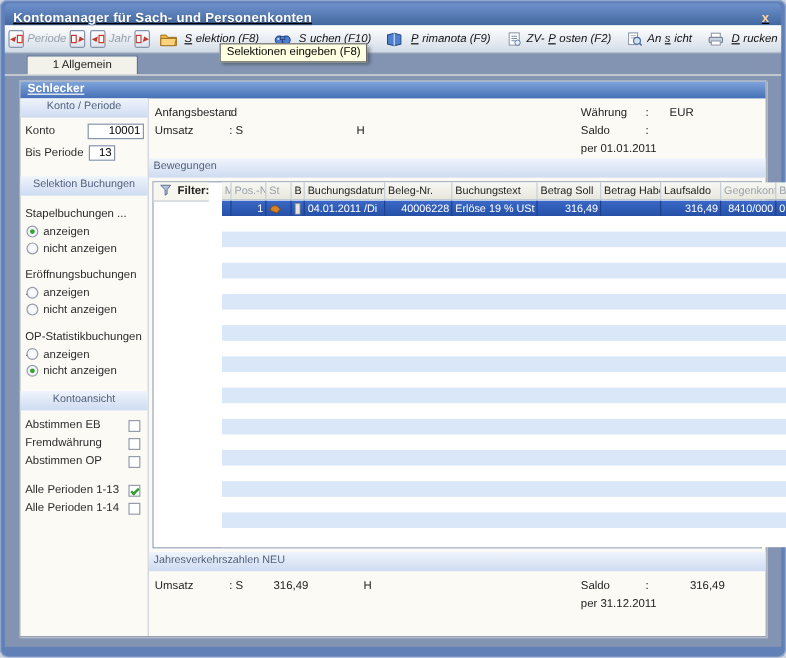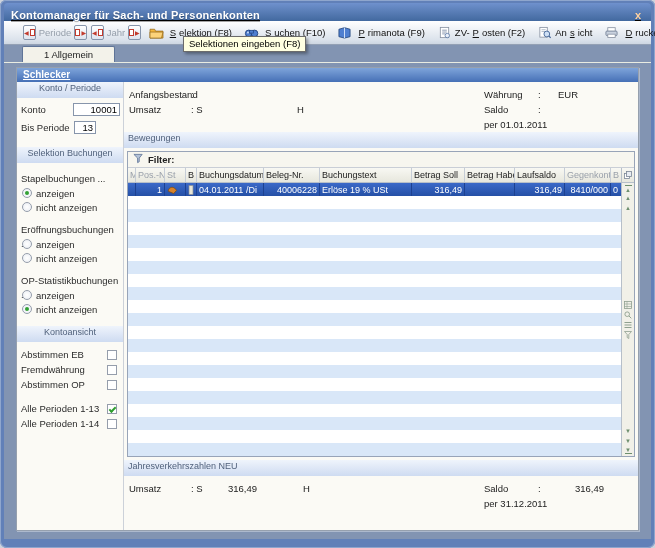--- a/index.html
+++ b/index.html
@@ -12,21 +12,21 @@
   }
   
   .titlebar{height:18px;display:flex;align-items:flex-end;padding:0 7px;
     background:linear-gradient(#6f91cd,#42699f);border-radius:4px 4px 0 0;text-decoration:underline;}
   .titlebar .title{color:#fff;font-size:11px;font-weight:bold;letter-spacing:.2px;
     text-shadow:0 1px 1px rgba(0,0,0,.35);}
   .close-x{margin-left:auto;color:#ffd2a0;font-size:11px;font-weight:bold;
     line-height:11px;padding:0 3px;cursor:default;}
   
   .toolbar{height:24px;background:linear-gradient(#ffffff,#dce3ec 80%,#cdd6e2);
-    border-bottom:1px solid #93a0b4;display:flex;align-items:center;padding:0 19px;}
+    border-bottom:1px solid #93a0b4;display:flex;align-items:center;padding:0 3px;font-style:italic;}
   .navbtn{width:15px;height:15px;border:1px solid #8795ab;border-radius:2px;
     background:linear-gradient(#ffffff,#dde4ef);display:flex;align-items:center;
     justify-content:center;gap:1px;}
   .navbtn .tri{font-size:6px;color:#c23b2e;line-height:6px;}
   .navbtn .pbox{width:5px;height:7px;border:1px solid #c23b2e;background:#fff;}
   .navlbl{color:#97a0ac;font-size:9.5px;margin:0 3px;}
   .sep{width:1px;height:17px;background:#aeb8c6;box-shadow:1px 0 0 #fdfdfd;margin:0 2px;}
   .tbtn{display:flex;align-items:center;gap:3px;padding:2px 3px;font-size:9.5px;
     color:#111;border:1px solid transparent;border-radius:2px;white-space:nowrap;}
   .tbtn u{text-decoration:underline;}
@@ -74,21 +74,21 @@
   .rightcol{flex:1;display:flex;flex-direction:column;min-width:0;}
   .alt-content{height:50px;position:relative;font-size:9.5px;padding:5px 0 0 5px;color:#222;}
   .fl{display:flex;height:15px;align-items:center;}
   .w62{width:62px;} .w20{width:20px;} .w14{width:14px;} .w54{width:54px;}
   .vright{width:46px;text-align:right;}
   .absright{position:absolute;left:360px;top:5px;}
   .neu-content{flex:1;position:relative;font-size:9.5px;padding:5px 0 0 5px;color:#222;}
   .hspace{margin-left:46px;}
   
   .bew-wrap{margin:3px 3px 3px 3px;border:1px solid #98a4b8;height:306px;
-    display:flex;flex-direction:column;background:#fff;}
+    display:flex;flex-direction:row;background:#fff;gap:11px;}
   .filterband{height:16px;background:#f7f6ef;border-bottom:1px solid #c9ced6;
     display:flex;align-items:center;gap:4px;padding-left:5px;font-size:9.5px;
     font-weight:bold;color:#222;flex:none;}
   .gridrow{flex:1;display:flex;min-height:0;}
   .grid{flex:1;display:flex;flex-direction:column;min-width:0;}
   .ghead{height:15px;display:flex;background:linear-gradient(#f8f8f3,#e7e7dd);
     border-bottom:1px solid #b7bfc9;font-size:9px;color:#222;flex:none;}
   .hcell{border-right:1px solid #c6cdd6;display:flex;align-items:center;
     padding:0 2px;overflow:hidden;white-space:nowrap;flex:none;}
   .hcell.dim{color:#9aa1ab;}

